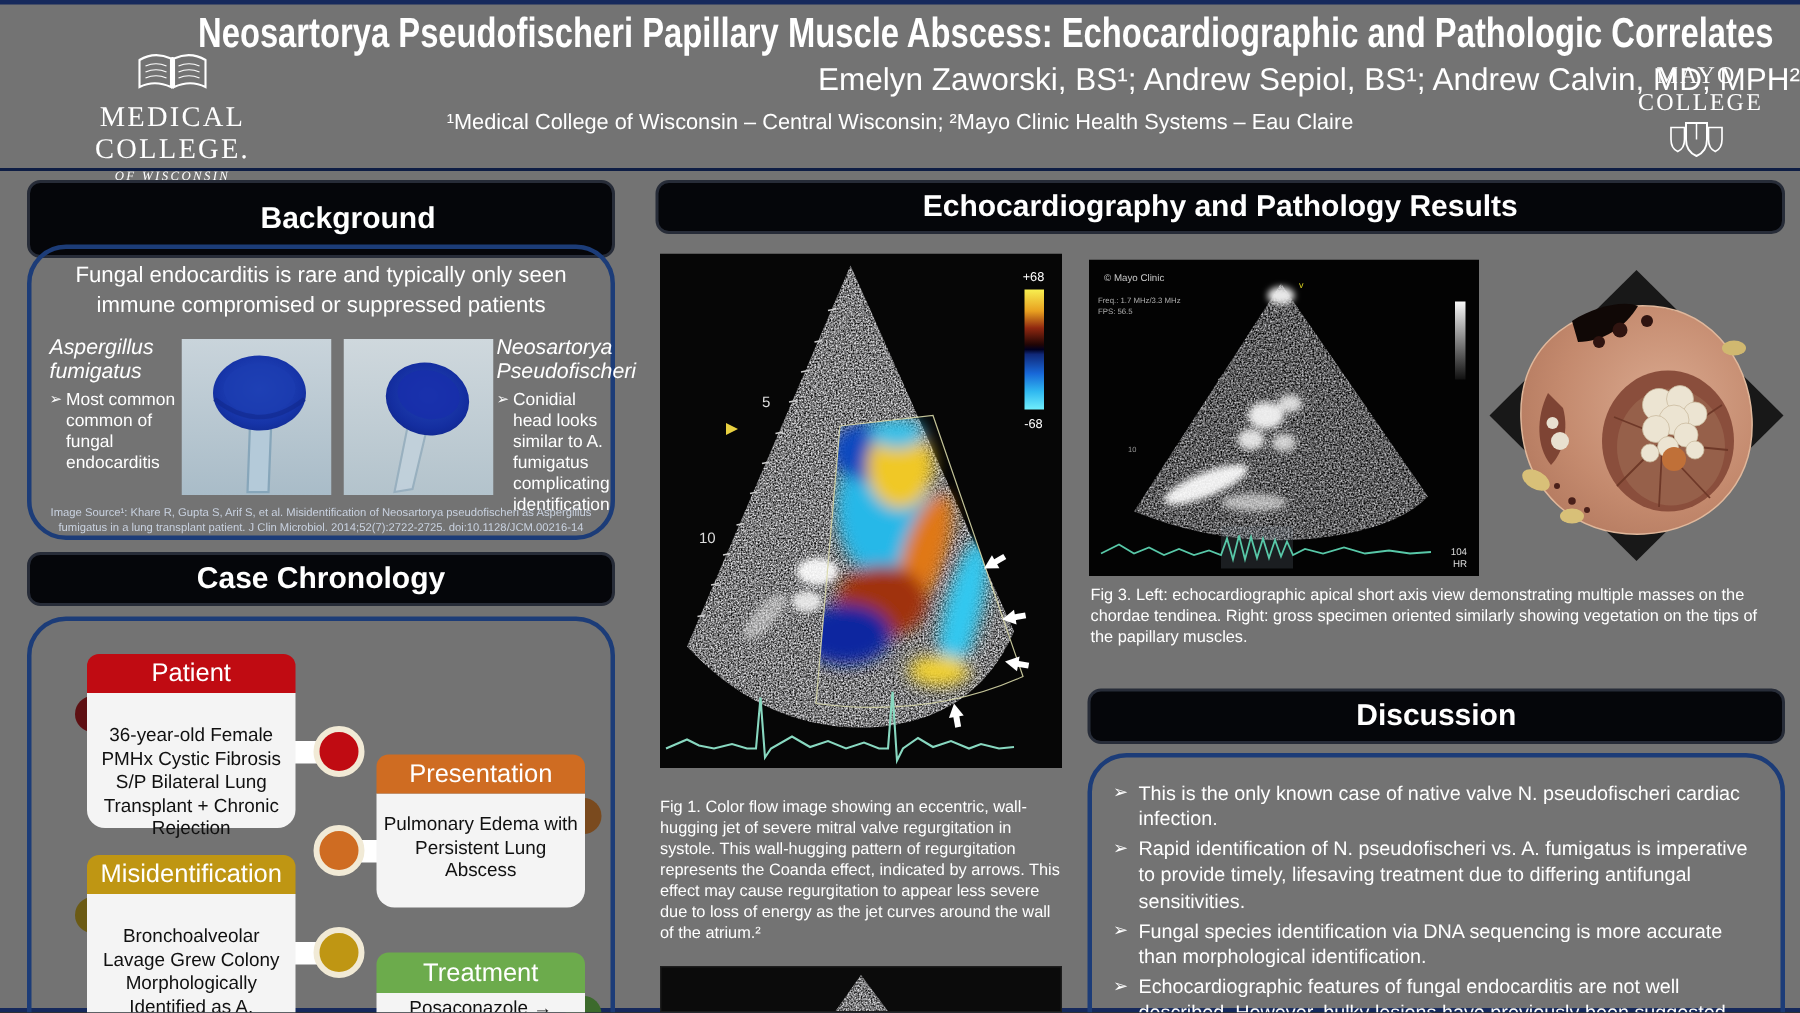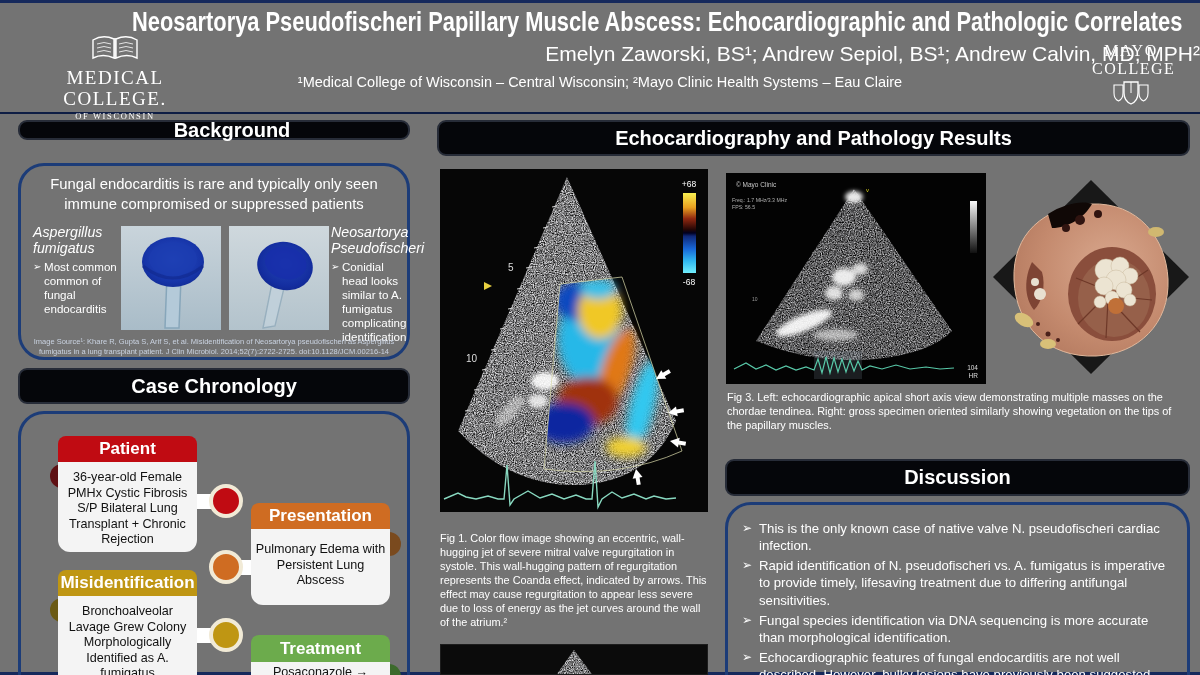--- a/index.html
+++ b/index.html
@@ -14,29 +14,29 @@
   #edge-bot { top:672px; height:3px; }
 
   
   #title { position:absolute; top:6px; left:0; width:1200px; text-align:center;
     font-weight:bold; font-size:28px; white-space:nowrap; transform:scaleX(.78); }
   #authors { position:absolute; top:42px; left:0; width:1200px; text-align:right; font-size:21px; }
   #affils { position:absolute; top:74px; left:0; width:1200px; text-align:center; font-size:14.5px; }
   #mcw { position:absolute; left:56px; top:36px; width:118px; text-align:center;
     font-family:"Liberation Serif", serif; }
   .mcw1 { font-size:19px; letter-spacing:1.5px; line-height:1.12; }
-  .mcw3 { font-size:8.5px; letter-spacing:1.6px; margin-top:1px; }
+  .mcw3 { font-size:8.5px; letter-spacing:1.6px; margin-top:1px;font-style:italic; }
   #mayo { position:absolute; left:1092px; top:42px; width:78px; text-align:center;
     font-family:"Liberation Serif", serif; }
   .mayo1 { font-size:16px; letter-spacing:1.5px; line-height:1.15; }
 
   
   .sec-h { position:absolute; background:#05060a; border:2px solid #272c38; border-radius:9px;
     display:flex; align-items:center; justify-content:center; font-weight:bold; font-size:20px; }
-  #bg-h  { left:18px;  top:120px; width:392px; height:20px;padding-left:36px; }
+  #bg-h  { left:18px;  top:120px; width:392px; height:52px;padding-left:36px; }
   #cc-h  { left:18px;  top:368px; width:392px; height:36px; }
   #er-h  { left:437px; top:120px; width:753px; height:36px; }
   #disc-h{ left:725px; top:459px; width:465px; height:37px; }
   .box { position:absolute; border:3px solid #1c3c78; border-radius:26px; }
   #bg-box  { left:18px;  top:163px; width:392px; height:197px; }
   #cc-box  { left:18px;  top:411px; width:392px; height:300px; }
   #disc-box{ left:725px; top:502px; width:465px; height:220px; }
 
   
   #bg-intro { position:absolute; left:14px; top:9px; width:358px; text-align:center;
@@ -61,24 +61,24 @@
   #curl-t  { left:356px; top:250px; background:#3c6a2c; }
   .stub { position:absolute; background:#fff; border-radius:5px; z-index:1; }
   #stub1 { left:165px; top:80px;  width:34px; height:15px; }
   #stub2 { left:210px; top:146px; width:28px; height:15px; }
   #stub3 { left:165px; top:214px; width:34px; height:15px; }
   .dot { position:absolute; width:34px; height:34px; border-radius:50%;
     border:4px solid #f1ead6; z-index:2; }
   #dot1 { left:188px; top:70px;  background:#c00b12; }
   #dot2 { left:188px; top:136px; background:#cf6c22; }
   #dot3 { left:188px; top:204px; background:#bf9613; }
-  .card-h { position:absolute; color:#fff; font-weight:bold; font-size:17px; z-index:3;
+  .card-h { position:absolute; color:#fff; font-weight:normal; font-size:17px; z-index:3;
     display:flex; align-items:center; justify-content:center; border-radius:8px 8px 0 0; }
   .card-b { position:absolute; background:#f4f4f4; color:#111; font-size:12.6px; z-index:2;
-    line-height:1.24; text-align:center; border-radius:0 0 12px 12px; padding:8px 4px 0 4px; }
+    line-height:1.24; text-align:center; border-radius:0 0 12px 12px; padding:21px 4px 0 4px; }
   #p-h  { left:37px;  top:22px;  width:139px; height:26px; background:#c00b12; }
   #p-b  { left:37px;  top:48px;  width:139px; height:90px; }
   #pr-h { left:230px; top:89px;  width:139px; height:26px; background:#cf6c22; }
   #pr-b { left:230px; top:115px; width:139px; height:76px; padding-top:13px; }
   #m-h  { left:37px;  top:156px; width:139px; height:26px; background:#bf9613; }
   #m-b  { left:37px;  top:182px; width:139px; height:93px; }
   #t-h  { left:230px; top:221px; width:139px; height:27px; background:#6cab4c; }
   #t-b  { left:230px; top:248px; width:139px; height:60px; padding-top:3px; }
 
   

